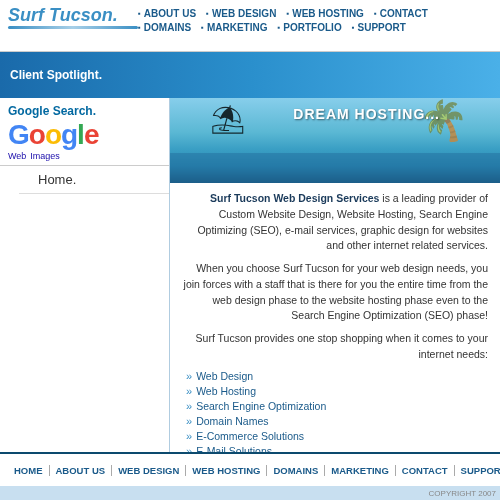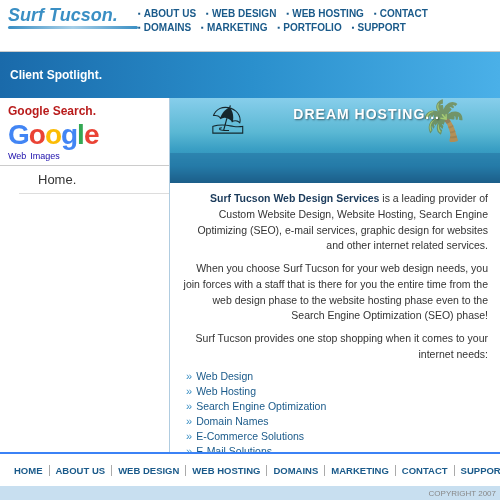--- a/index.html
+++ b/index.html
@@ -101,21 +101,21 @@
       display: flex;
       flex-direction: column;
     }
     #sidebar-google {
       padding: 6px 8px 4px 8px;
       border-bottom: 1px solid #ccc;
     }
     .google-title {
       font-size: 12px;
       font-weight: bold;
-      color: #b91c1c;
+      color: #0369a1;
       margin-bottom: 3px;
     }
     .google-logo {
       display: flex;
       align-items: center;
       margin: 2px 0;
       font-size: 28px;
       font-weight: bold;
       letter-spacing: -1px;
       line-height: 1;
@@ -225,21 +225,21 @@
     }
     .service-item::before {
       content: '»';
       color: #3a8fc4;
       font-size: 11px;
     }
 
     
     #footer {
       background: #fff;
-      border-top: 2px solid #3b82f6;
+      border-top: 2px solid #0c4a6e;
       height: 34px;
       display: flex;
       align-items: center;
       padding: 0 8px;
       gap: 0;
     }
     .footer-item {
       font-size: 9.5px;
       font-weight: bold;
       color: #1a5a8a;

